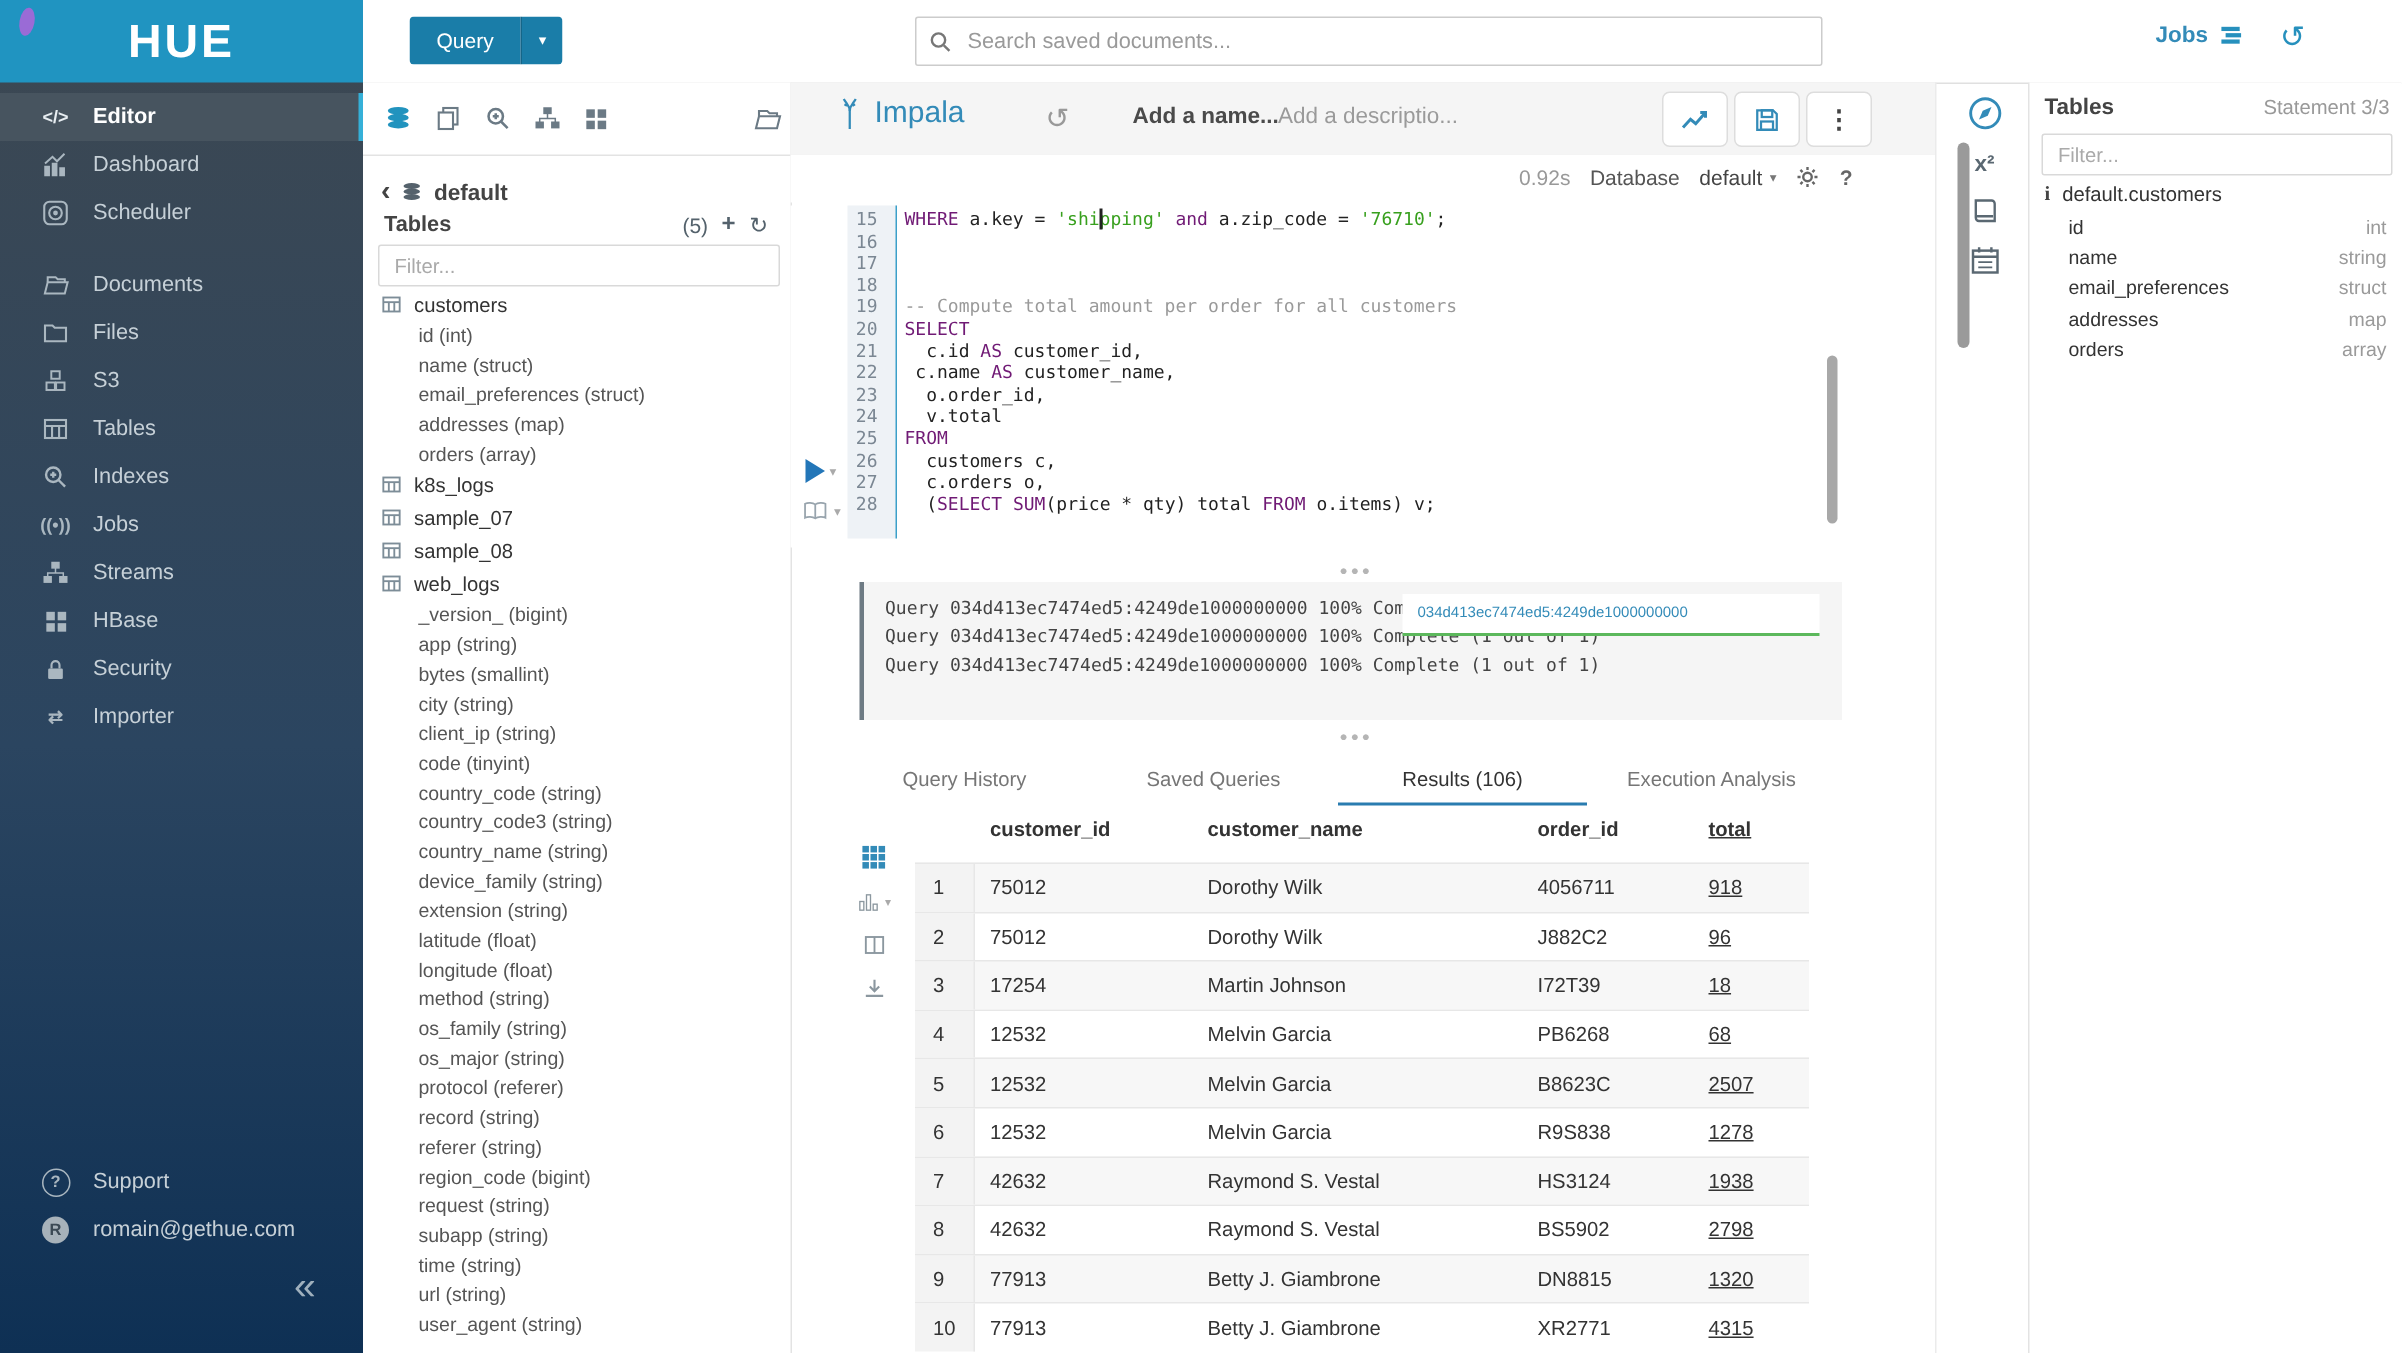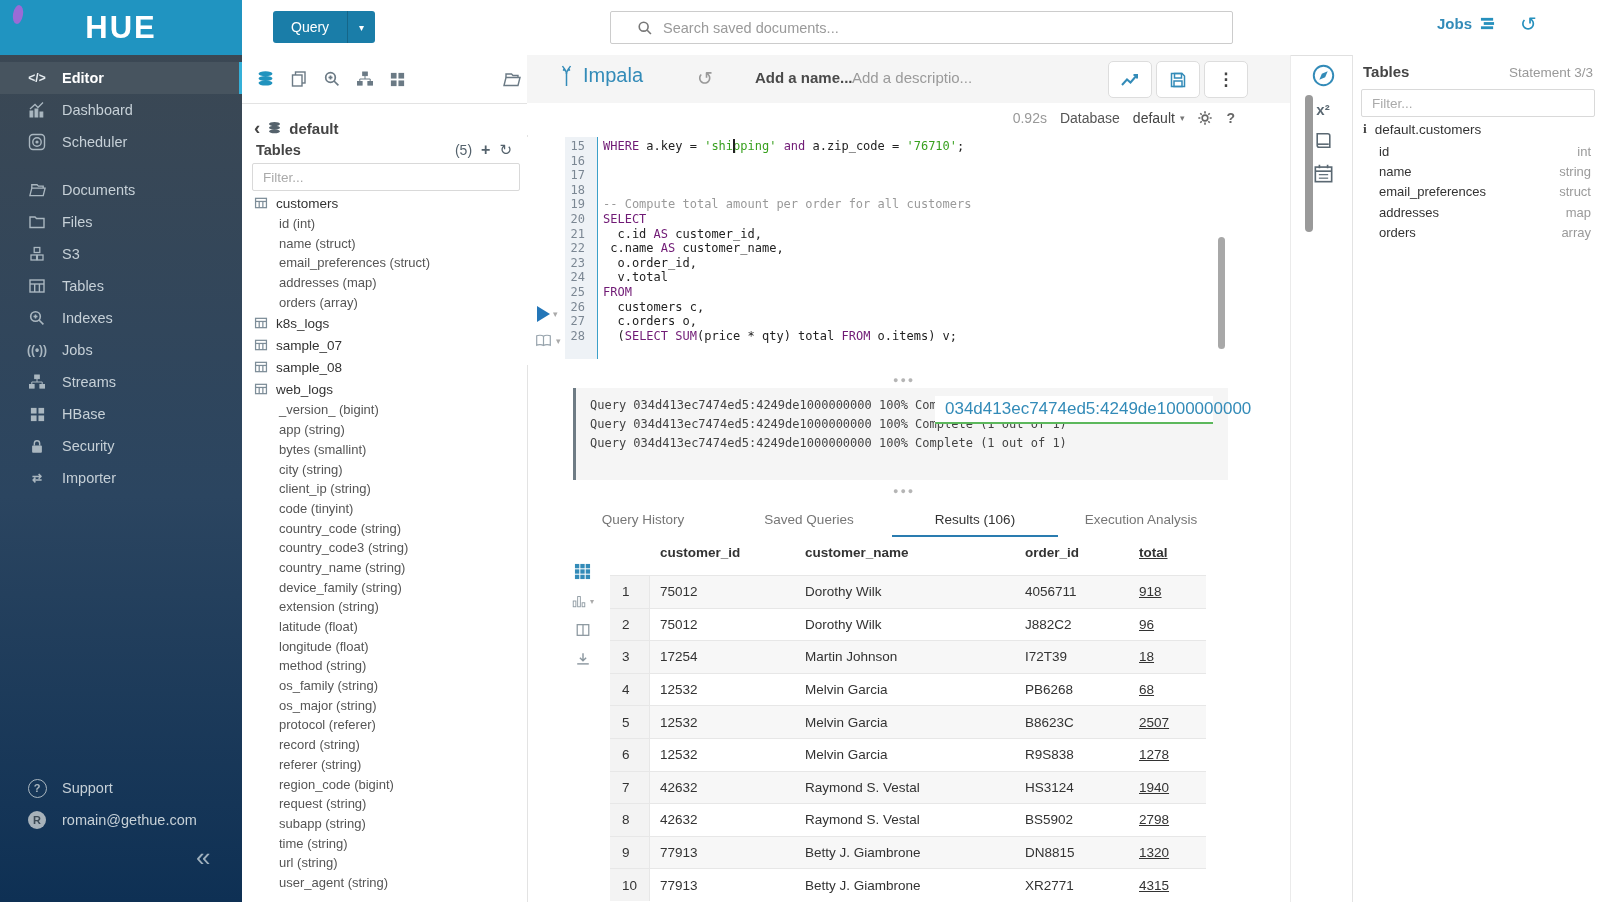--- a/index.html
+++ b/index.html
@@ -33,21 +33,21 @@
 
   
   #topbar{left:242px;top:0;width:1359px;height:55px;background:#fff;border-bottom:1px solid #e0e0e0;}
   #query-btn{position:absolute;left:31px;top:11px;height:32px;display:flex;border-radius:3px;
       overflow:hidden;cursor:pointer;}
   #query-btn .qmain{background:#1a7da8;color:#fff;font-size:14px;display:flex;align-items:center;
       padding:0 18px;}
   #query-btn .qcaret{background:#1a7da8;border-left:1px solid rgba(0,0,0,0.18);color:#fff;width:27px;
       display:flex;align-items:center;justify-content:center;font-size:10px;}
   #search-box{position:absolute;left:368px;top:11px;width:595px;height:31px;border:1px solid #ccc;
-      border-radius:2px;display:flex;align-items:center;padding-left:26px;color:#777;}
+      border-radius:2px;display:flex;align-items:center;padding-left:8px;color:#777;}
   #search-box input{border:none;outline:none;font-size:14.5px;color:#555;width:520px;margin-left:8px;
       font-family:"Liberation Sans",sans-serif;background:transparent;}
   #search-box input::placeholder{color:#9a9a9a;}
   #jobs{position:absolute;left:1195px;top:15px;display:flex;align-items:center;gap:7px;color:#338bb8;
       font-weight:bold;font-size:15px;cursor:pointer;}
   #top-history{position:absolute;left:1278px;top:12px;color:#2690bd;font-size:20px;cursor:pointer;}
 
   
   #left-assist{left:242px;top:55px;width:285px;height:847px;background:#fff;border-right:1px solid #e3e3e3;}
   #la-toolbar{position:absolute;left:0;top:0;width:284px;height:48px;border-bottom:1px solid #e3e3e3;
@@ -109,21 +109,21 @@
   #book-btn .pc{color:#aaa;font-size:9px;}
 
   .drag-dots{color:#b5b5b5;font-size:9px;letter-spacing:2px;cursor:row-resize;}
   #handle1{left:893px;top:375px;} #handle2{left:893px;top:486px;}
 
   #log-panel{left:573px;top:388px;width:652px;height:92px;background:#f5f5f5;
       border-left:3px solid #6e7b84;}
   .log-line{position:absolute;left:14px;white-space:pre;color:#444;font-size:12px;
       font-family:"DejaVu Sans Mono","Liberation Mono",monospace;}
   #log-overlay{left:935px;top:396px;width:268px;height:26px;background:#fff;
-      border-bottom:2px solid #5cb85c;color:#338bb8;font-size:17px;line-height:25px;
+      border-bottom:2px solid #5cb85c;color:#338bb8;font-size:10px;line-height:25px;
       padding-left:10px;cursor:text;}
 
   #tabs{left:560px;top:503px;width:680px;height:34px;display:flex;}
   .tab{width:166px;text-align:center;color:#767676;font-size:13.5px;padding-top:9px;cursor:pointer;
       box-sizing:border-box;height:34px;}
   .tab.active{color:#333;border-bottom:2.5px solid #2a7cb0;}
 
   #res-icons{left:571px;top:563px;display:flex;flex-direction:column;gap:13px;color:#8b979f;}
   #res-icons .on{color:#338bb8;}
   #res-icons .row{display:flex;align-items:center;gap:3px;cursor:pointer;}
@@ -689,21 +689,21 @@
           <div class="c1">12532</div>
           <div class="c2">Melvin Garcia</div>
           <div class="c3">R9S838</div>
           <div class="c4">1278</div>
         </div>
         <div class="rrow">
           <div class="cnum">7</div>
           <div class="c1">42632</div>
           <div class="c2">Raymond S. Vestal</div>
           <div class="c3">HS3124</div>
-          <div class="c4">1940</div>
+          <div class="c4">1938</div>
         </div>
         <div class="rrow">
           <div class="cnum">8</div>
           <div class="c1">42632</div>
           <div class="c2">Raymond S. Vestal</div>
           <div class="c3">BS5902</div>
           <div class="c4">2798</div>
         </div>
         <div class="rrow">
           <div class="cnum">9</div>

